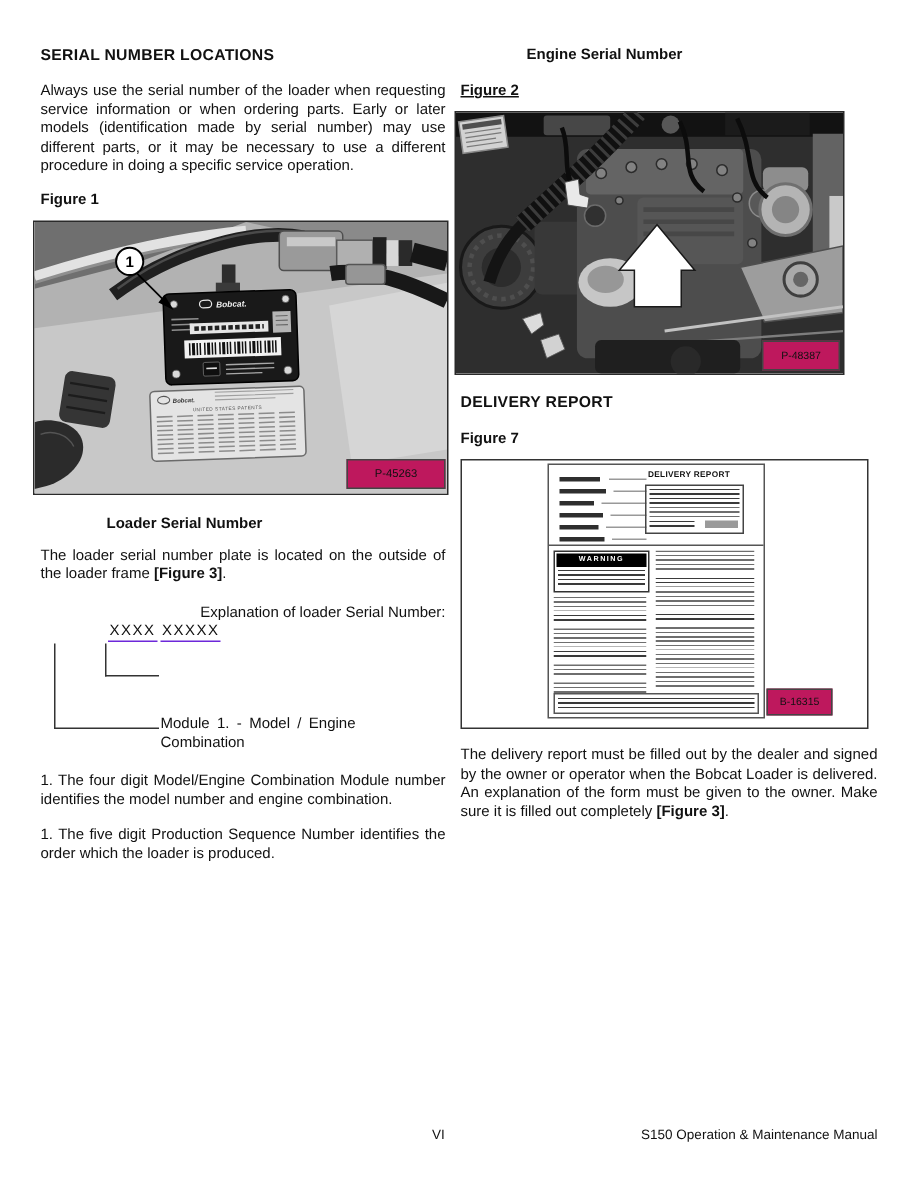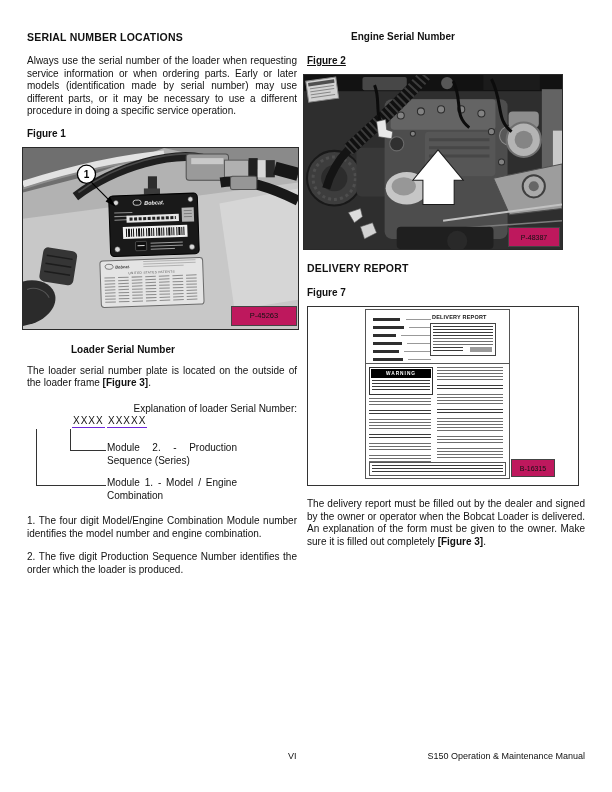--- a/index.html
+++ b/index.html
@@ -129,26 +129,25 @@
 
     <div class="para" style="margin-top:10px;"><span>The loader serial number plate is located on the outside of the loader frame </span><span class="b">[Figure 3]</span><span>.</span></div>
 
     <div class="para" style="margin-top:13px;text-align:right;">Explanation of loader Serial Number:</div>
 
     <div class="diagram">
       <span class="digits" style="left:1px;">XXXX</span>
       <span class="digits" style="left:36px;">XXXXX</span>
       <div class="dline" style="left:43px;top:14px;width:35px;height:21px;"></div>
       <div class="dline" style="left:9px;top:14px;width:69px;height:56px;"></div>
-      <div class="dlabel" style="left:80px;top:27px;">Module 2. - Production Sequence (Series)</div>
       <div class="dlabel" style="left:80px;top:62px;">Module 1. - Model / Engine Combination</div>
     </div>
 
     <div class="para" style="margin-top:8px;">1. The four digit Model/Engine Combination Module number identifies the model number and engine combination.</div>
-    <div class="para" style="margin-top:11px;">2. The five digit Production Sequence Number identifies the order which the loader is produced.</div>
+    <div class="para" style="margin-top:11px;">1. The five digit Production Sequence Number identifies the order which the loader is produced.</div>
   </div>
 
   <div class="col col-right">
 
     <div class="h2">Engine Serial Number</div>
 
     <div class="figlab" style="margin-top:13px;text-decoration:underline;">Figure 2</div>
 
     <div class="figframe" style="margin-top:8px;margin-left:-4px;width:258px;height:174px;">
       <svg width="100%" height="100%" viewBox="0 0 256 172" preserveAspectRatio="none">

